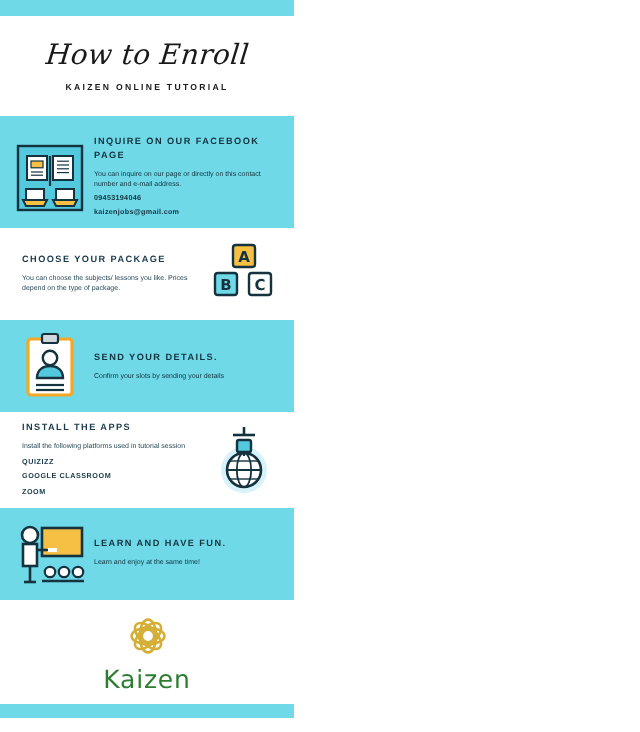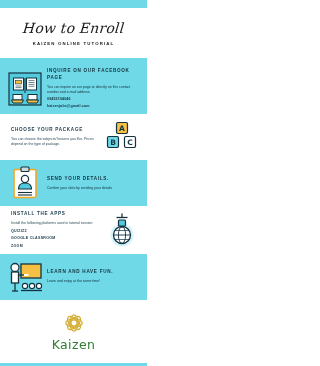--- a/index.html
+++ b/index.html
@@ -50,21 +50,21 @@
     font-size:3.5px;line-height:1.55;color:#2b4a57;margin:0;
   }
   .step-list{font-size:3.6px;line-height:1.5;color:#1b3a4b;
              font-weight:bold;letter-spacing:.28px;margin:2px 0 0 0;}
   .contact{font-size:3.6px;line-height:1.5;color:#14333f;
            font-weight:bold;letter-spacing:.15px;margin:1.5px 0 0 0;}
   .on-cyan .step-title{color:#14333f;}
   .on-cyan .step-body{color:#14333f;}
 
   
-  .footer{height:63px;background:#ffffff;display:flex;flex-direction:column;
+  .footer{height:52px;background:#ffffff;display:flex;flex-direction:column;
           align-items:center;justify-content:center;}
   .brand{
     font-family:"DejaVu Sans", sans-serif;
     font-size:12.5px;color:#2e7d32;letter-spacing:.4px;margin-top:1px;
   }
   .bottombar{height:7px;background:#6fd9e8;}
   svg{display:block;}
 </style>
 </head>
 <body>

